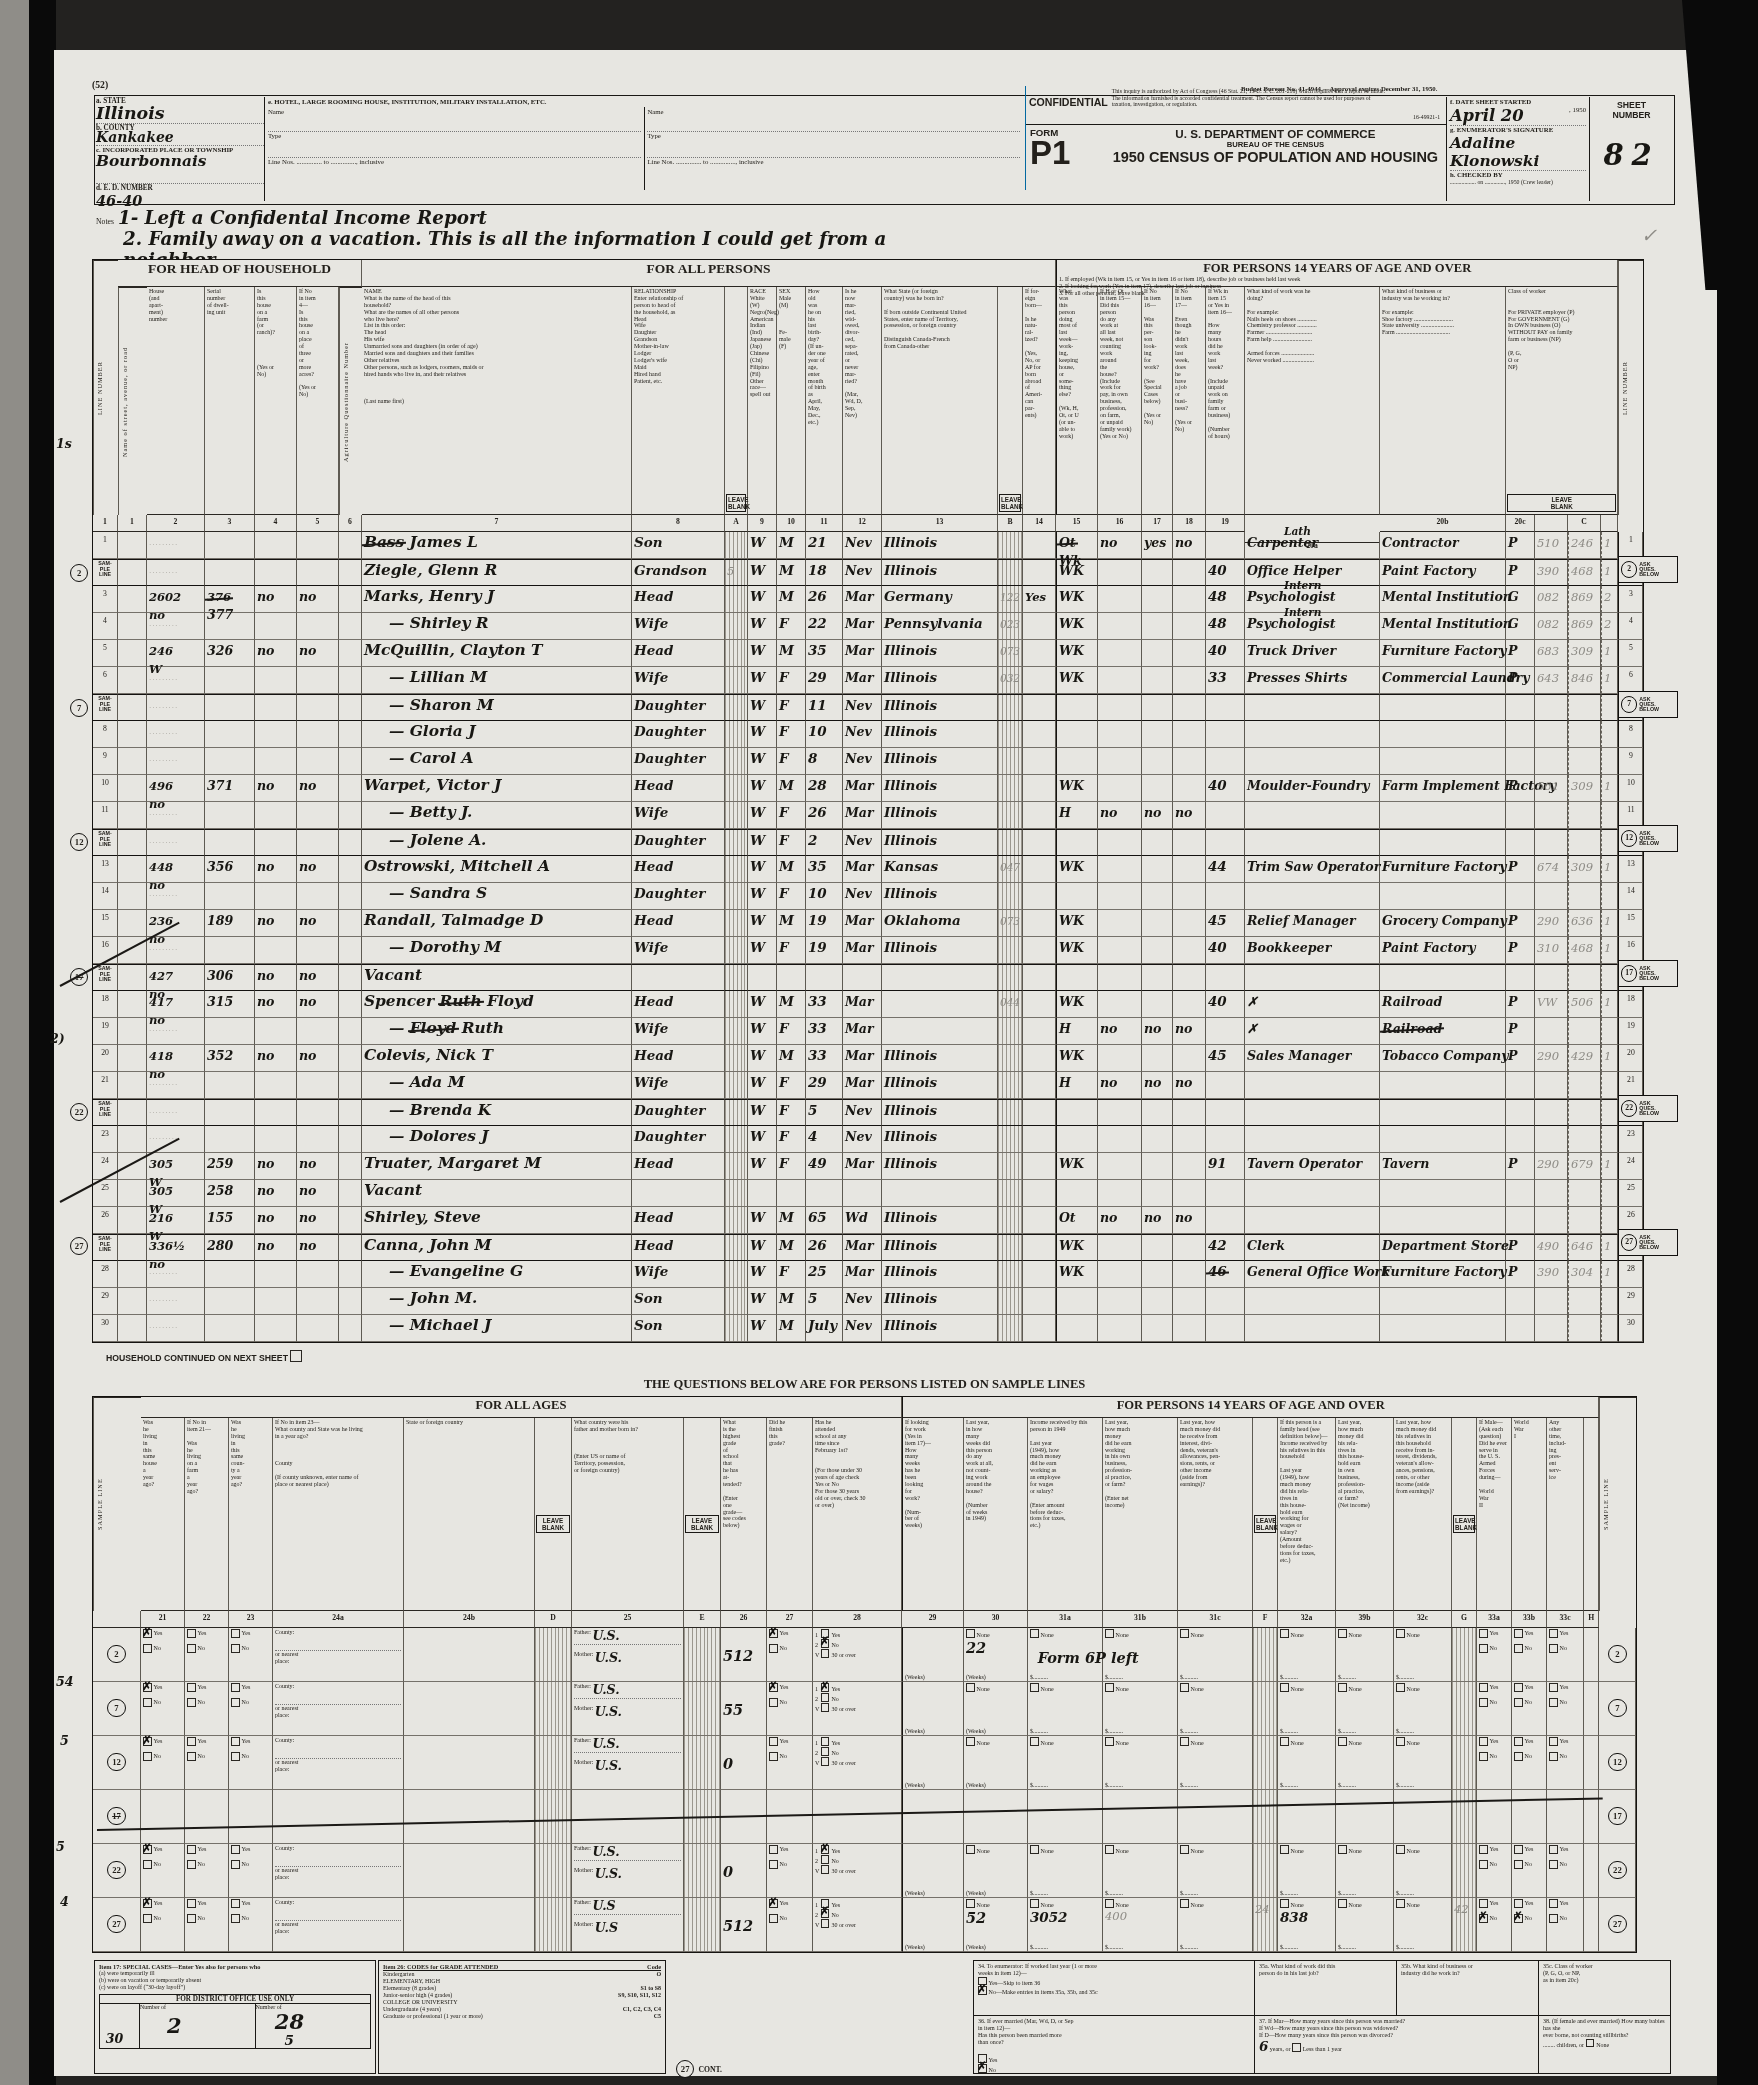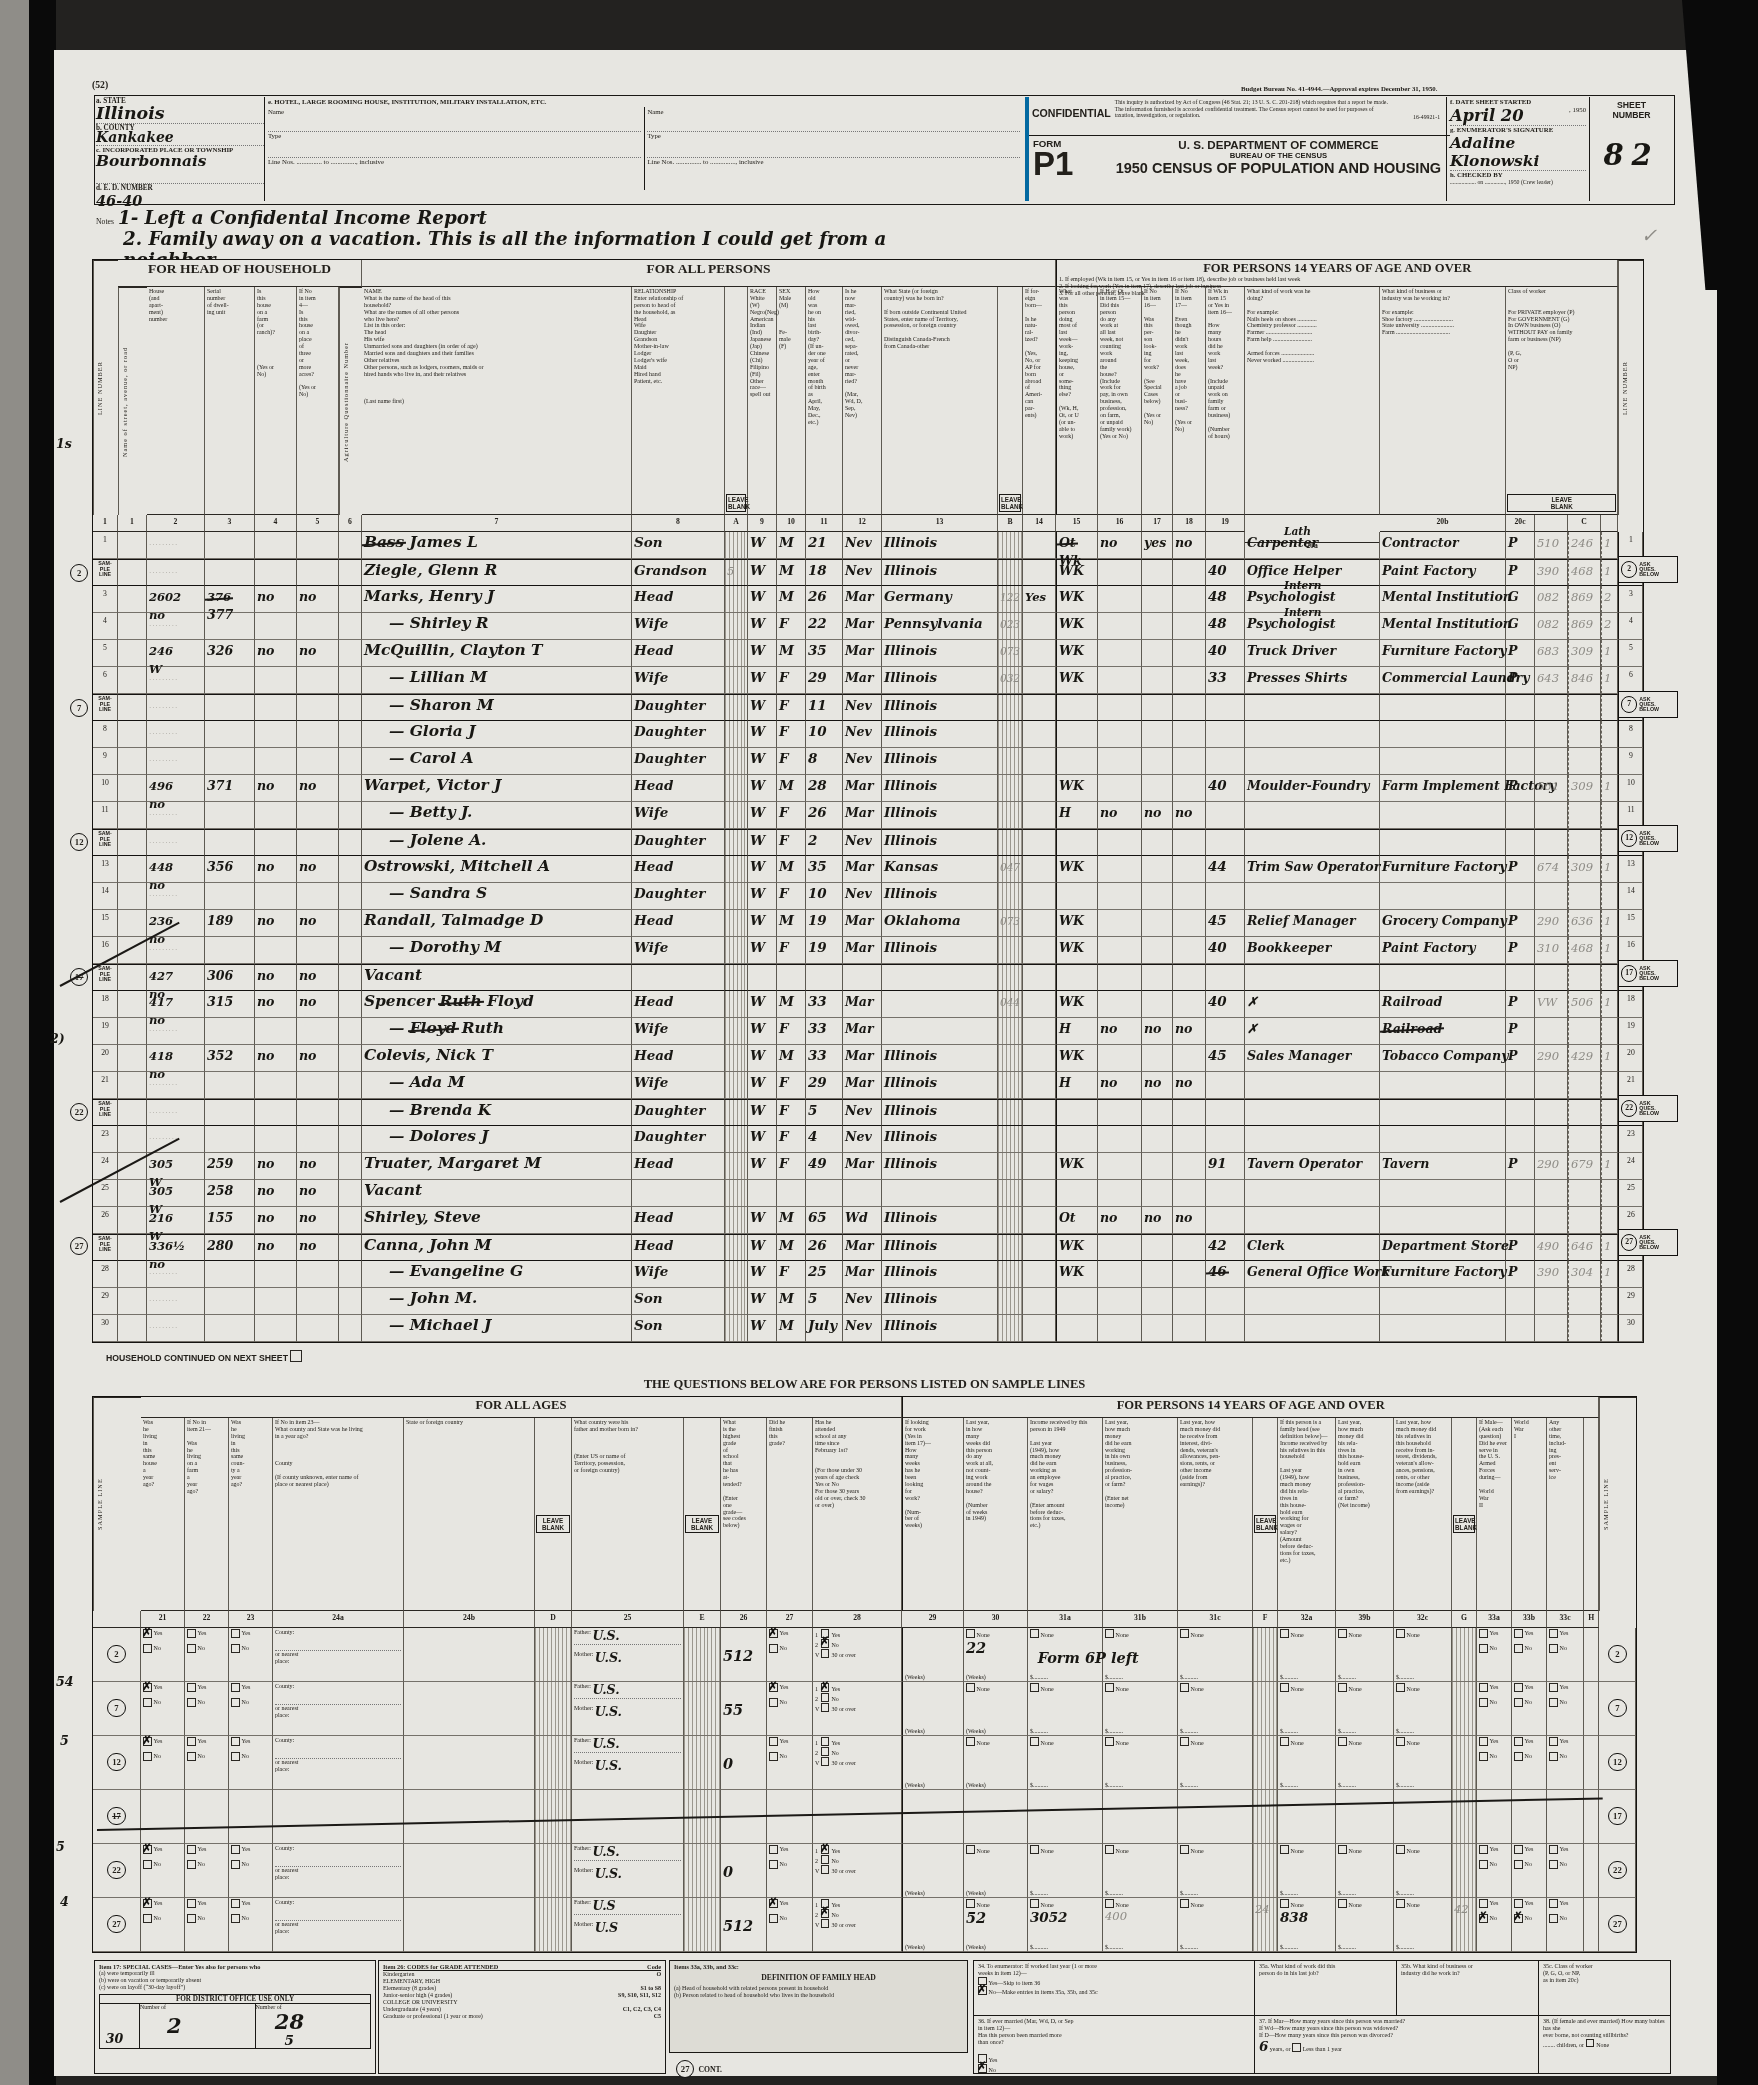--- a/index.html
+++ b/index.html
@@ -77,21 +77,21 @@
         <div class="t"><span>Line Nos.</span> ............... <span>to</span> ...............<span>, inclusive</span></div>
       </div>
       <div style="width:50%;padding:1px 2.9px;">
         <div class="t" style="border-bottom:1px dotted #777;height:23px;">Name</div>
         <div class="t" style="border-bottom:1px dotted #777;height:25px;">Type</div>
         <div class="t"><span>Line Nos.</span> ............... <span>to</span> ...............<span>, inclusive</span></div>
       </div>
     </div>
   </div>
 
-  <div class="abs" style="left:1025px;top:97px;width:421px;height:104px;border-left:4px solid #0369a1;">
+  <div class="abs" style="left:1025px;top:86px;width:421px;height:104px;border-left:1px solid #0369a1;">
     <div style="display:flex;gap:3.9px;padding:1.9px 2.9px;border-bottom:1px solid #1a1815;height:39px;box-sizing:border-box;">
       <div class="bold sans" style="font-size:10.6px;padding-top:7.7px;">CONFIDENTIAL</div>
       <div class="t6" style="font-size:5.8px;">This inquiry is authorized by Act of Congress (46 Stat. 21; 13 U. S. C. 201-218) which requires that a report be made.
 The information furnished is accorded confidential treatment.  The Census report cannot be used for purposes of
 taxation, investigation, or regulation.</div>
     </div>
     <div style="display:flex;">
       <div style="width:70px;padding:1.9px 3.9px;">
         <div class="bold sans" style="font-size:9.7px;">FORM</div>
         <div class="bold sans" style="font-size:33px;line-height:.9;">P1</div>
@@ -2262,26 +2262,20 @@
         <div class="t6" style="display: flex; justify-content: space-between;"><span>Kindergarten</span><span class="bold">O</span></div>
         <div class="t6" style="display: flex; justify-content: space-between;"><span>ELEMENTARY, HIGH</span><span class="bold"></span></div>
         <div class="t6" style="display: flex; justify-content: space-between;"><span>Elementary (8 grades)</span><span class="bold">S1 to S8</span></div>
         <div class="t6" style="display: flex; justify-content: space-between;"><span>Junior-senior high (4 grades)</span><span class="bold">S9, S10, S11, S12</span></div>
         <div class="t6" style="display: flex; justify-content: space-between;"><span>COLLEGE OR UNIVERSITY</span><span class="bold"></span></div>
         <div class="t6" style="display: flex; justify-content: space-between;"><span>Undergraduate (4 years)</span><span class="bold">C1, C2, C3, C4</span></div>
         <div class="t6" style="display: flex; justify-content: space-between;"><span>Graduate or professional (1 year or more)</span><span class="bold">C5</span></div>
       </div>
   </div>
 
-  <div class="ftbox" style="left:669px;top:1960px;width:299px;height:93px;background:#dddcd5;">
-    <div class="t bold" style="font-size:6.3px;">Items 33a, 33b, and 33c:</div>
-    <div class="t bold" style="text-align:center;font-size:7.7px;margin:2.9px 0;">DEFINITION OF FAMILY HEAD</div>
-    <div class="t6">(a) Head of household with related persons present in household</div>
-    <div class="t6">(b) Person related to head of household who lives in the household</div>
-  </div>
   <div class="abs" style="left:676px;top:2058px;">
     <span class="circ">27</span>
     <span class="t bold" style="font-size:7.7px;">CONT.</span>
   </div>
 
   <div class="ftbox" style="left:973px;top:1960px;width:282px;height:56px;">
     <div class="t6">34. To enumerator: If worked last year (1 or more
 weeks in item 12)—</div>
     <div class="t6"><span class="cb"></span><span>Yes—Skip to item 36</span></div>
     <div class="t6"><span class="cb x"></span><span>No—Make entries in items 35a, 35b, and 35c</span></div>

